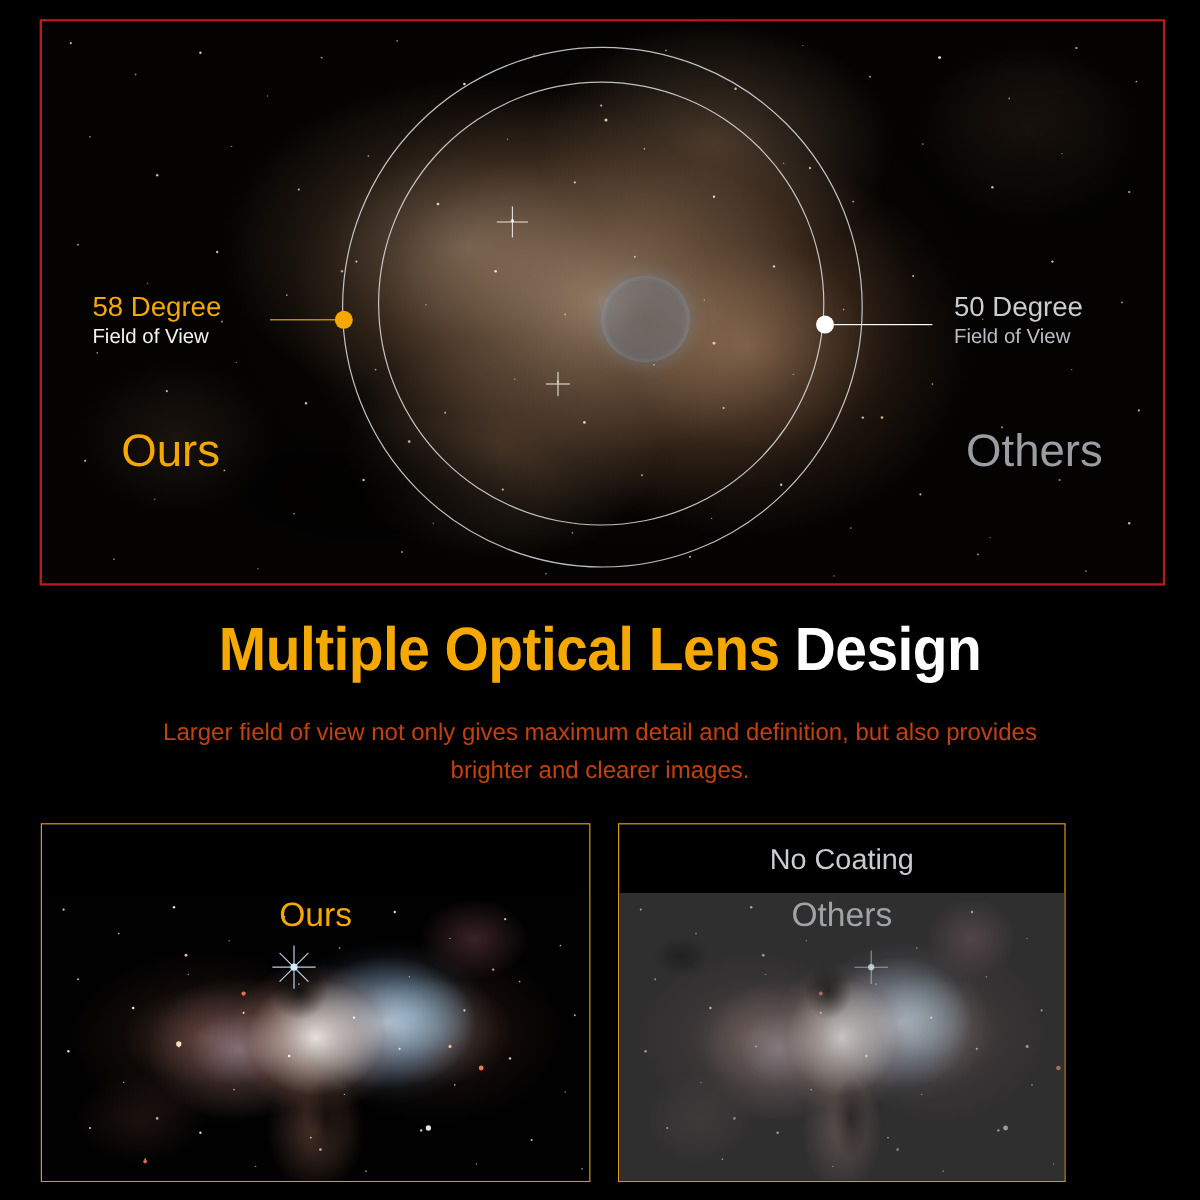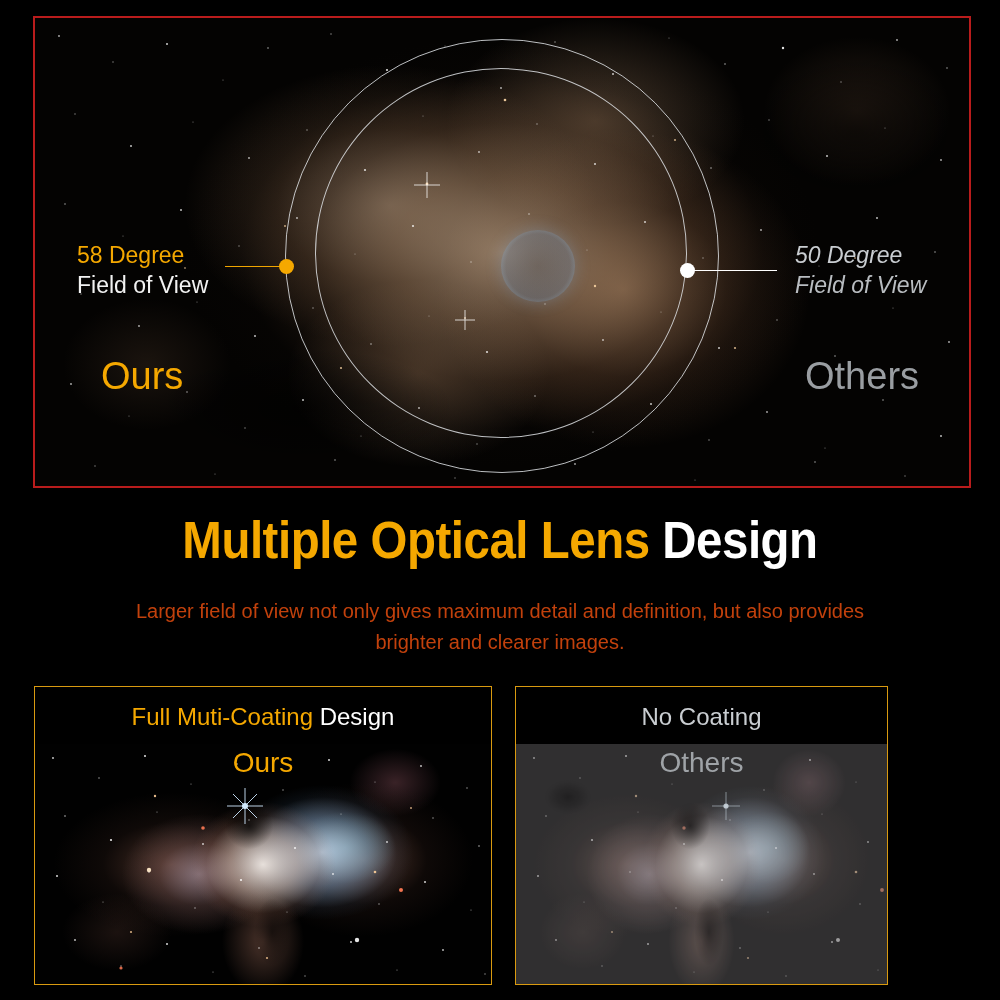--- a/index.html
+++ b/index.html
@@ -105,25 +105,25 @@
   .leader-dot { position: absolute; border-radius: 50%; }
   .leader-dot.gold  { left: 244px; top: 241px; width: 15px; height: 15px; background: #f5a800; }
   .leader-dot.white { left: 645px; top: 245px; width: 15px; height: 15px; background: #ffffff; }
 
   .fov-label {
     position: absolute;
     line-height: 1.32;
     white-space: nowrap;
   }
   .fov-label.left  { left: 42px;  top: 222px; text-align: left; }
-  .fov-label.right { left: 760px; top: 222px; text-align: left; font-style: italic; }
+  .fov-label.right { left: 760px; top: 222px; text-align: left; }
   .fov-deg   { font-size: 23px; }
   .fov-deg.gold { color: #f5a800; }
   .fov-deg.gray { color: #c9cdd1; }
-  .fov-sub   { font-size: 23px; }
+  .fov-sub   { font-size: 17px; }
   .fov-sub.white { color: #f2f2f2; }
   .fov-sub.gray  { color: #b9bdc1; }
 
   .brand-word {
     position: absolute;
     font-size: 38px;
     white-space: nowrap;
   }
   .brand-word.ours   { left: 66px;  top: 337px; color: #f5a800; }
   .brand-word.others { left: 770px; top: 337px; color: #9a9ea2; }
@@ -398,24 +398,20 @@
 </div>
 
 <div class="headline">
   <span class="hl-gold">Multiple Optical Lens</span>
   <span class="hl-white">Design</span>
 </div>
 
 <div class="subcopy">Larger field of view not only gives maximum detail and definition, but also provides brighter and clearer images.</div>
 
 <div class="cmp-panel left">
-  <div class="cmp-caption">
-    <span class="c-gold">Full Muti-Coating</span>
-    <span class="c-white">Design</span>
-  </div>
   <div class="cmp-image">
     <div class="neb"></div>
     <div class="neb-dust"></div>
     <svg class="stars" width="458" height="241" viewBox="0 0 458 241">
       <g fill="#ffffff">
         <circle cx="18" cy="14" r="0.9" opacity="0.85"></circle>
           <circle cx="64" cy="34" r="0.7" opacity="0.7"></circle>
         <circle cx="110" cy="12" r="1.0" opacity="0.9"></circle>
           <circle cx="156" cy="40" r="0.6" opacity="0.6"></circle>
         <circle cx="202" cy="20" r="0.8" opacity="0.75"></circle>

